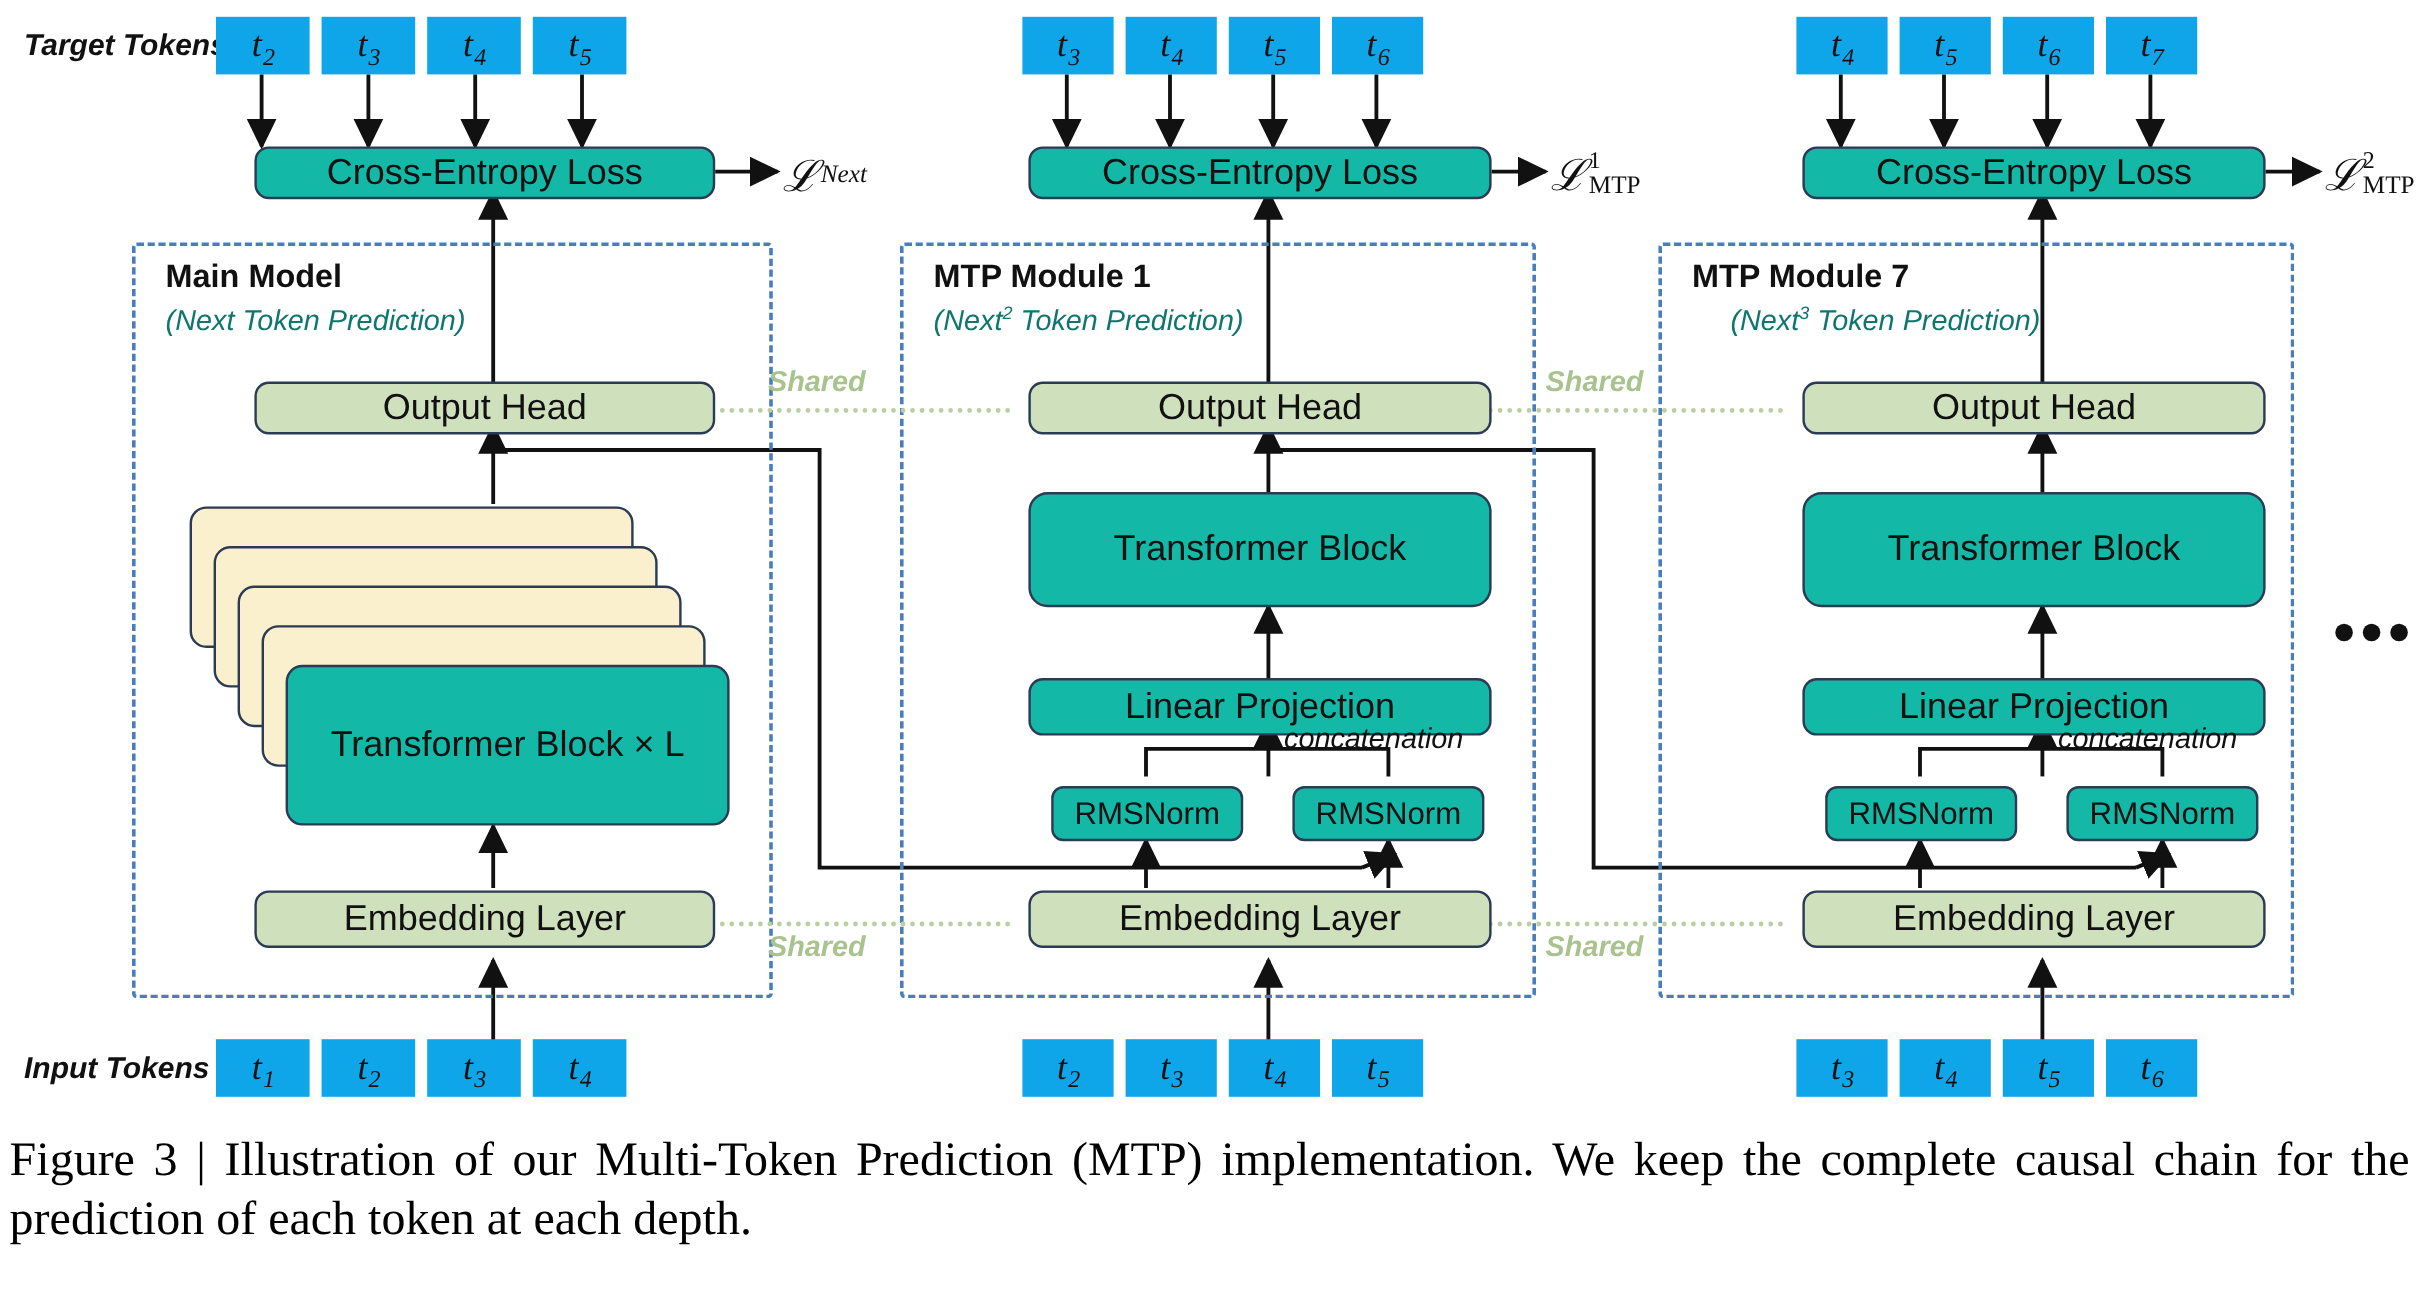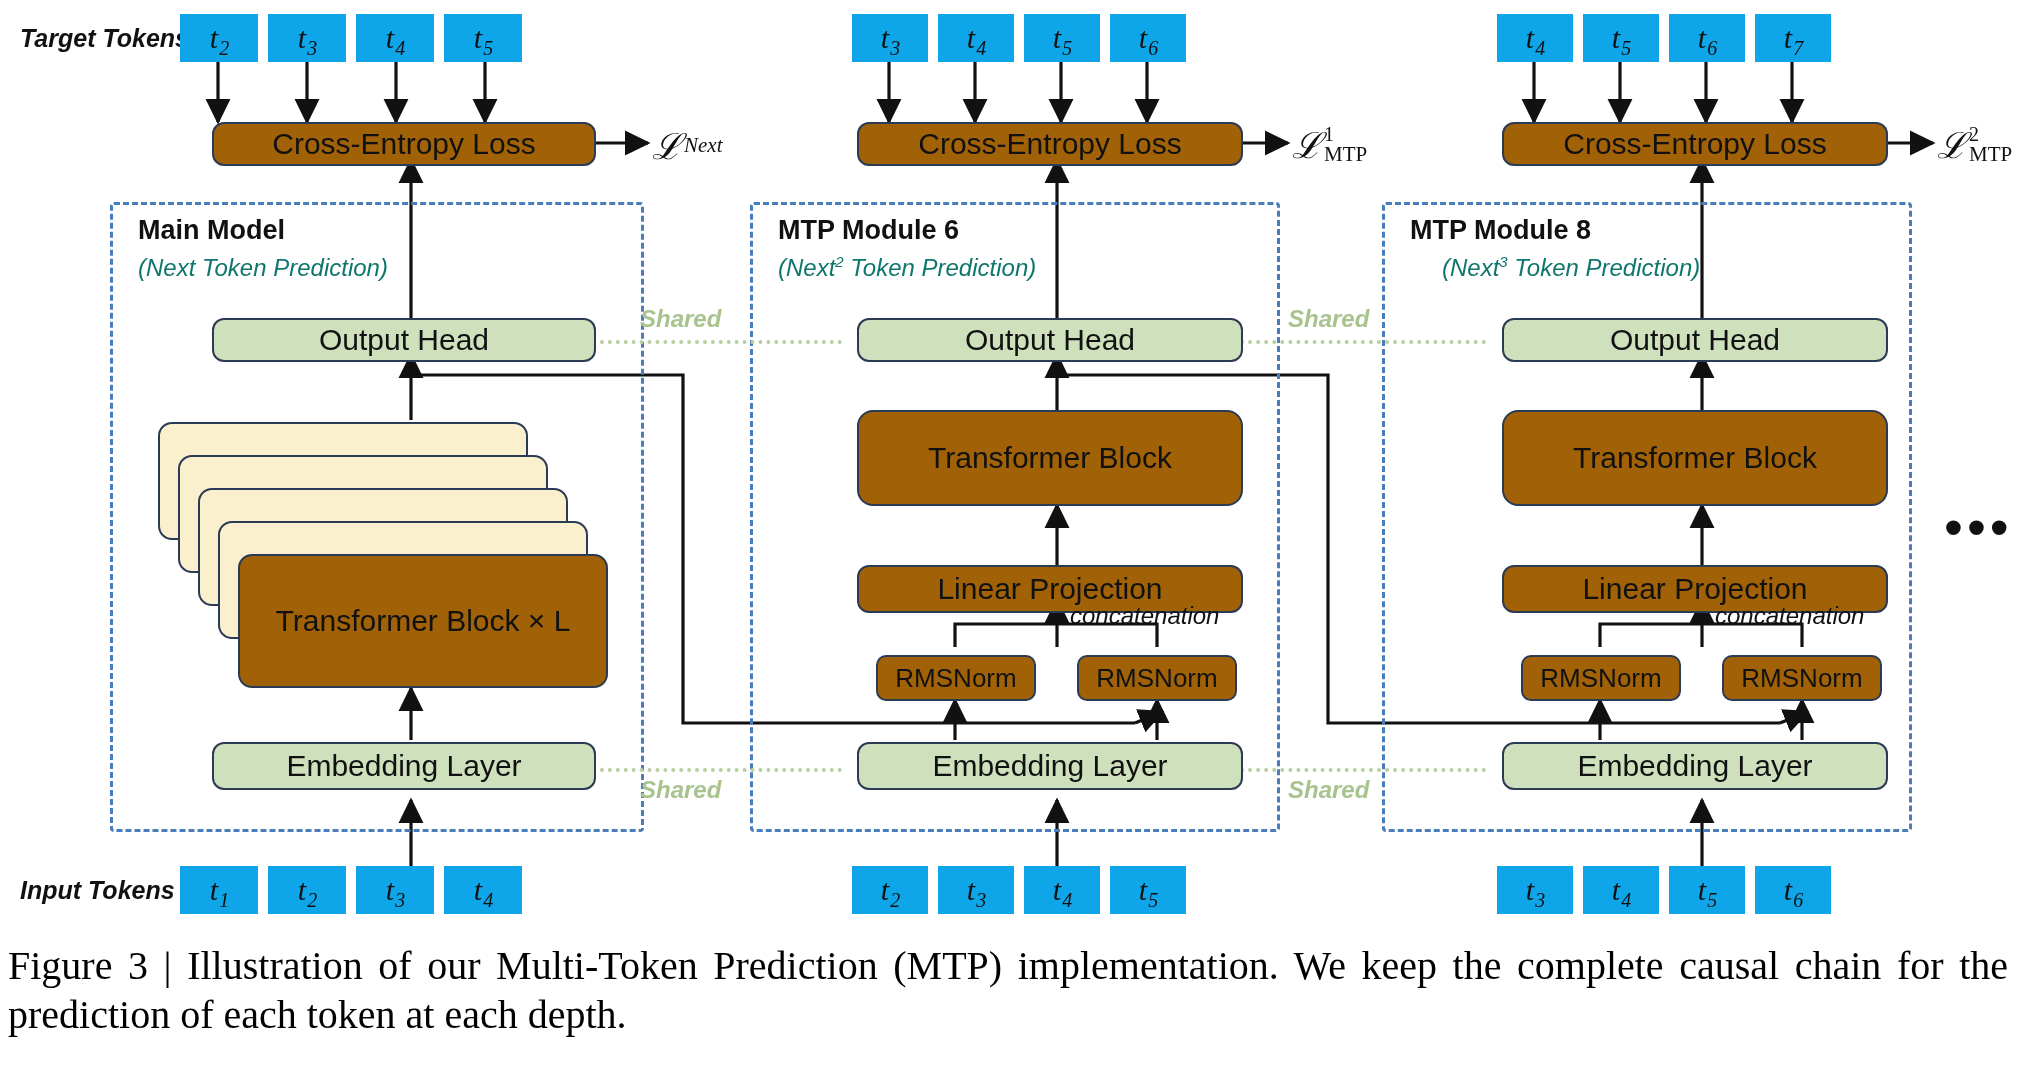--- a/index.html
+++ b/index.html
@@ -11,21 +11,21 @@
   
   .tok{background:#0ea5e9;display:flex;align-items:center;justify-content:center;
        font-family:"Liberation Serif",serif;font-style:italic;font-size:30px;color:#111;}
   .tok sub{font-size:20px;font-style:italic;vertical-align:baseline;position:relative;top:7px;left:1px;}
 
   .rowlabel{font-family:"Liberation Sans",sans-serif;font-style:italic;font-weight:700;
             font-size:25px;color:#111;display:flex;align-items:center;}
 
   
   .blk{border:2.5px solid #2b3a55;border-radius:12px;display:flex;align-items:center;
-       justify-content:center;font-size:30px;color:#111;background:#a16207;}
+       justify-content:center;font-size:30px;color:#111;background:#14b8a6;}
   .blk.green{background:#cfe0bd;}
   .blk.small{font-size:26px;border-radius:10px;}
 
   .stackcard{border:2.5px solid #2b3a55;border-radius:14px;background:#fbf0cd;}
 
   
   .frame{border:3px dashed #4a7ebb;border-radius:4px;background:transparent;}
 
   .modtitle{font-weight:700;font-size:27px;color:#111;}
   .modsub{font-style:italic;font-size:24px;color:#0f766e;}
@@ -204,26 +204,26 @@
 
   <div class="abs frame" style="left:110px;top:202px;width:534px;height:630px;"></div>
   <div class="abs frame" style="left:750px;top:202px;width:530px;height:630px;"></div>
   <div class="abs frame" style="left:1382px;top:202px;width:530px;height:630px;"></div>
 
   <div class="abs modtitle" style="left:138px;top:215px;">Main Model</div>
   <div class="abs modsub" style="left:138px;top:253px;">
     <span>(Next</span><sup></sup><span> Token Prediction)</span>
   </div>
 
-  <div class="abs modtitle" style="left:778px;top:215px;">MTP Module 6</div>
+  <div class="abs modtitle" style="left:778px;top:215px;">MTP Module 1</div>
   <div class="abs modsub" style="left:778px;top:253px;">
     <span>(Next</span><sup>2</sup><span> Token Prediction)</span>
   </div>
 
-  <div class="abs modtitle" style="left:1410px;top:215px;">MTP Module 8</div>
+  <div class="abs modtitle" style="left:1410px;top:215px;">MTP Module 7</div>
   <div class="abs modsub" style="left:1410px;top:253px;margin-left:32px;">
     <span>(Next</span><sup>3</sup><span> Token Prediction)</span>
   </div>
 
   <div class="abs dotted" style="left:592px;top:340px;width:250px;height:0;"></div>
   <div class="abs dotted" style="left:1240px;top:340px;width:246px;height:0;"></div>
   <div class="abs sharedtxt" style="left:640px;top:305px;">Shared</div>
   <div class="abs sharedtxt" style="left:1288px;top:305px;">Shared</div>
 
   <div class="abs dotted" style="left:592px;top:768px;width:250px;height:0;"></div>

